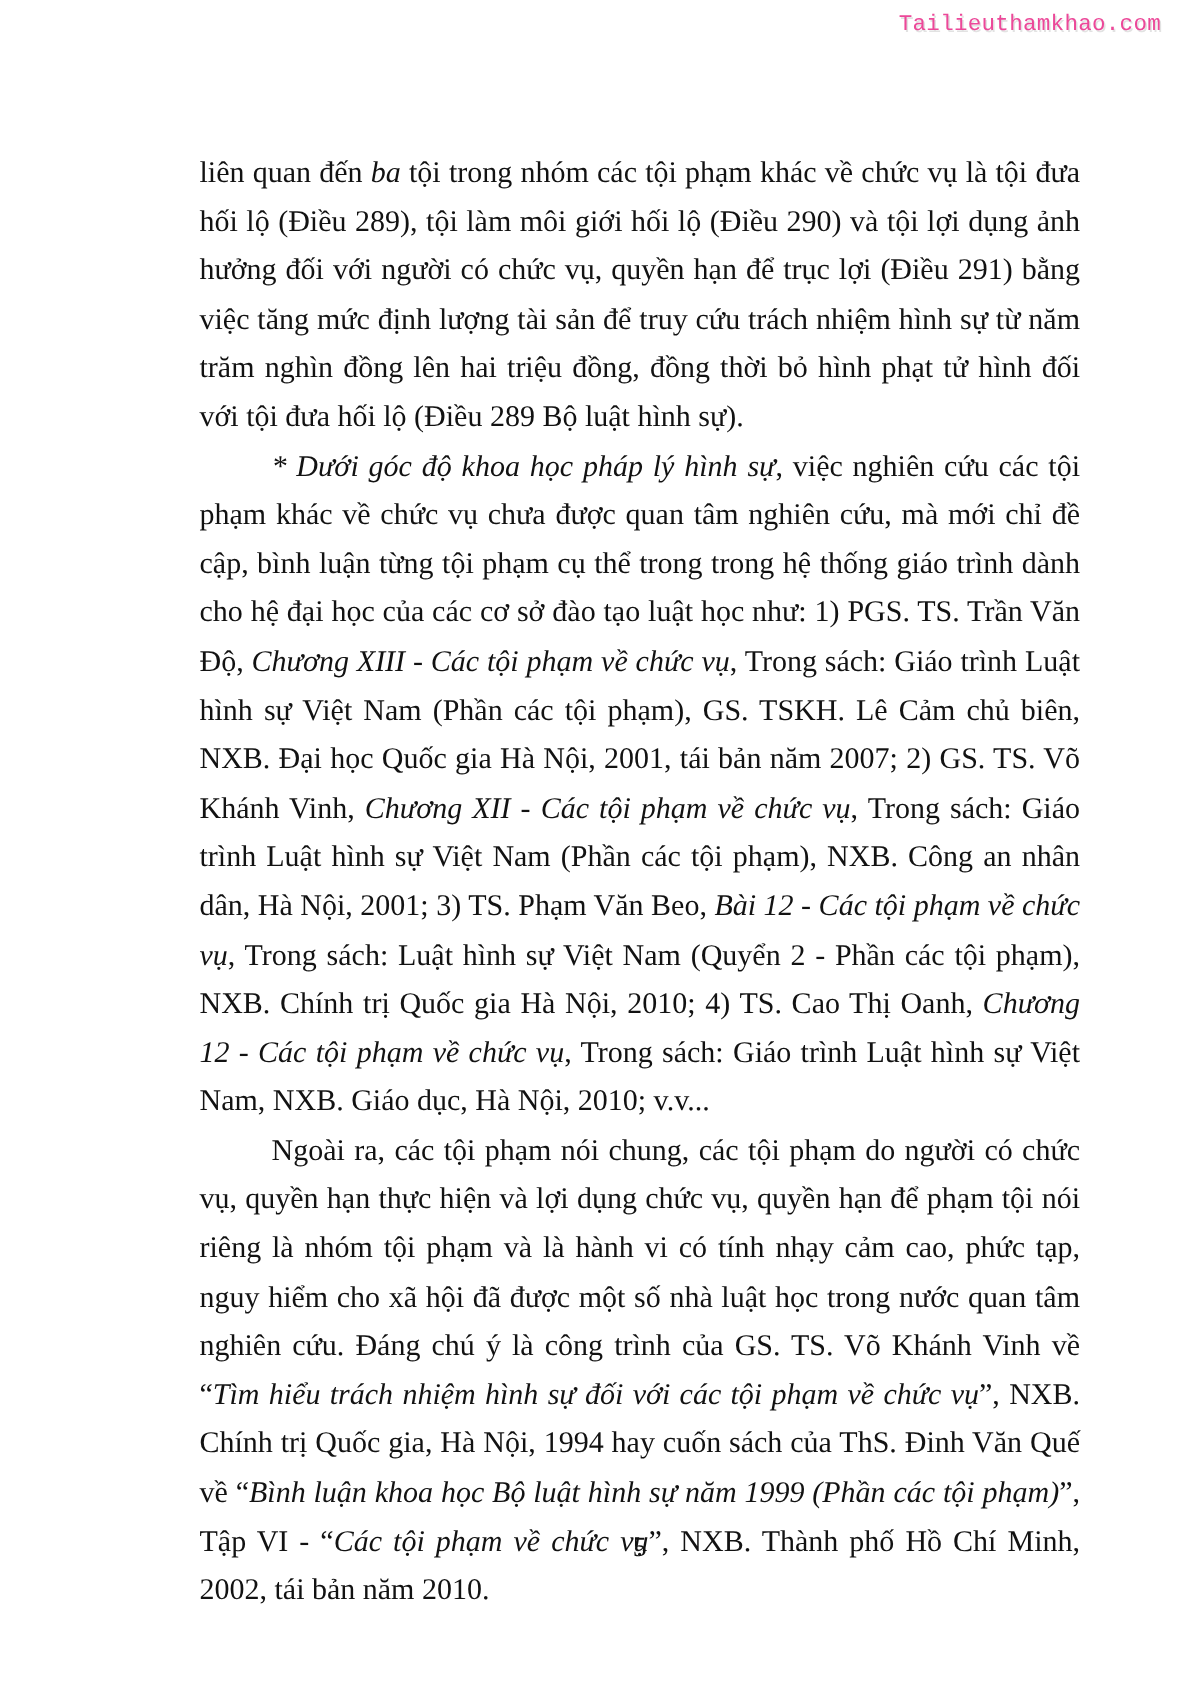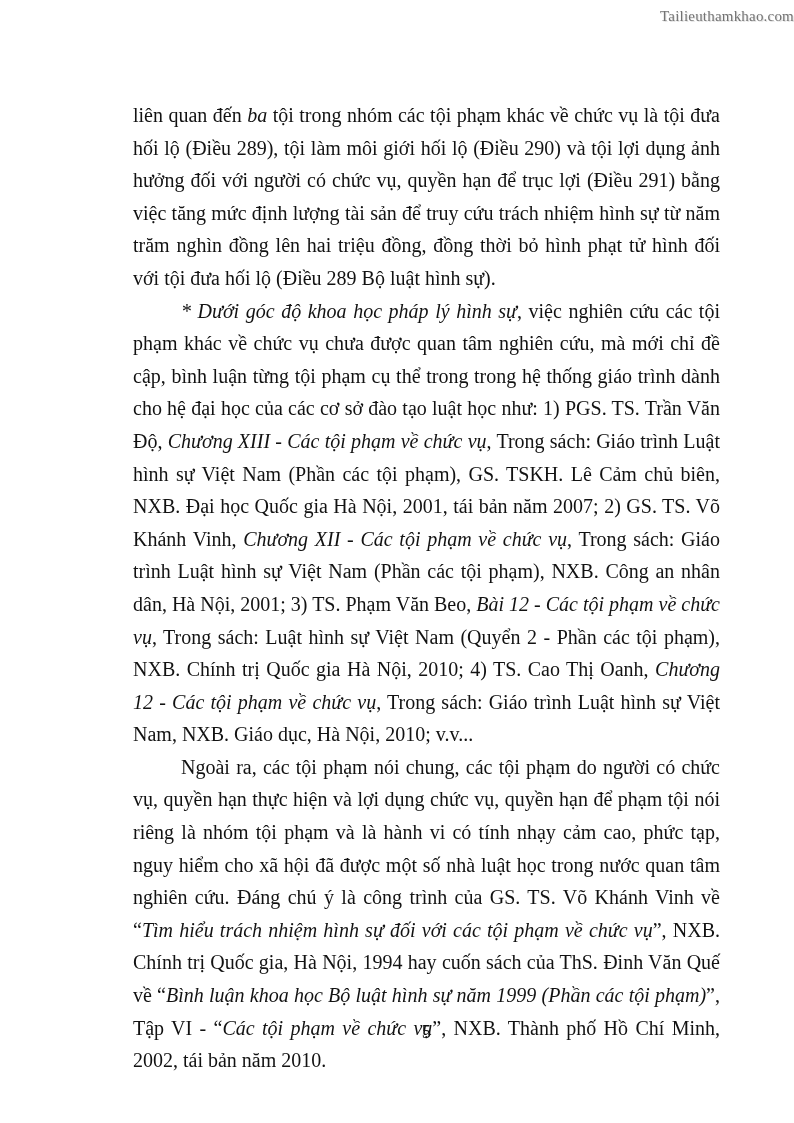--- a/index.html
+++ b/index.html
@@ -13,25 +13,25 @@
     color: #121212;
   }
   .page {
     position: absolute;
     inset: 0;
     background: #ffffff;
   }
   .watermark {
     position: absolute;
     top: 8px;
-    right: 0;
-    font-family: Liberation Serif, serif;
+    right: 20px;
+    font-family: Liberation Mono, monospace;
     font-size: 15px;
     letter-spacing: 0.2px;
-    color: #737373;
+    color: #ec4899;
     text-shadow: 1px 1px 0 #e2e2e2;
     user-select: none;
   }
   .doc {
     position: absolute;
     left: 133px;
     top: 99px;
     width: 587px;
     font-size: 20px;
     line-height: 32.6px;

